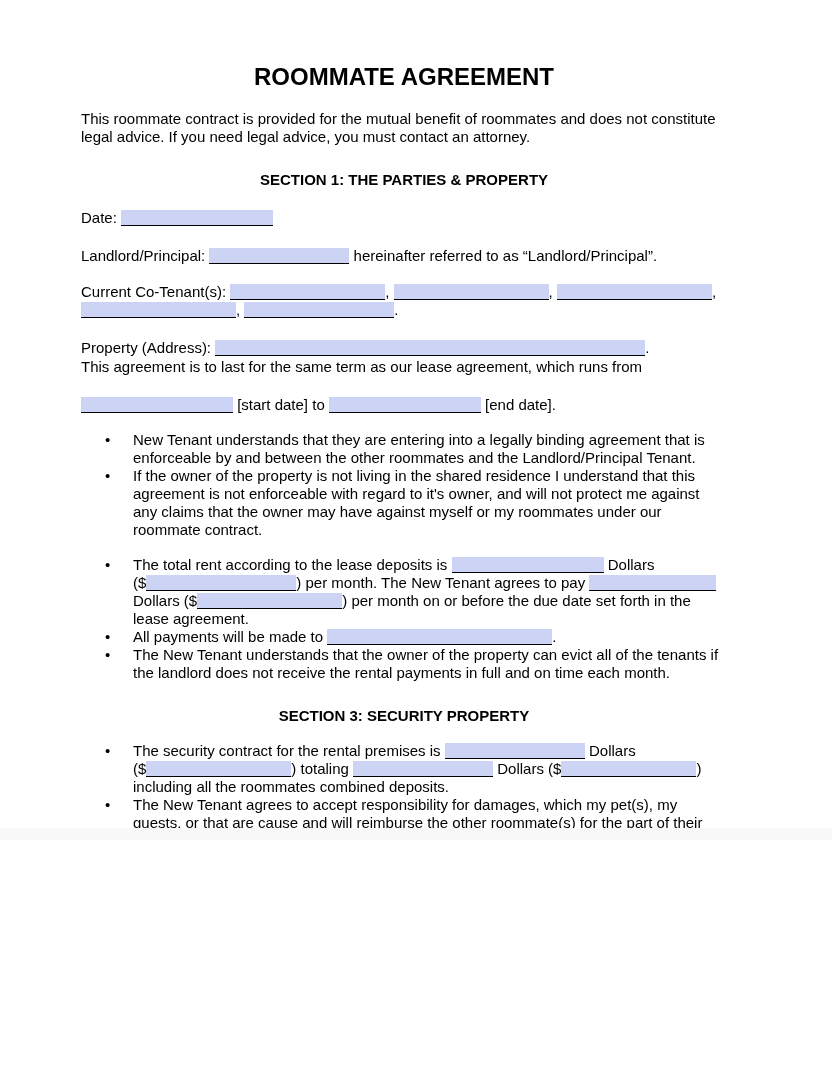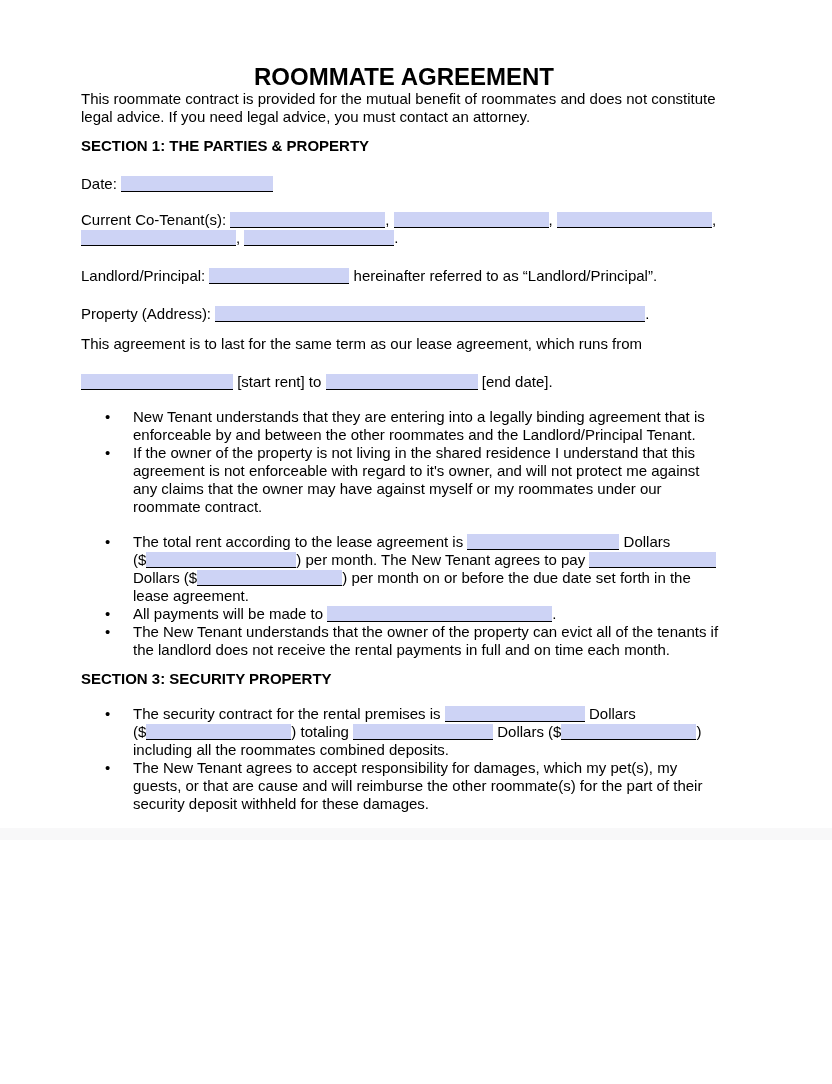--- a/index.html
+++ b/index.html
@@ -6,25 +6,25 @@
   .page{
     position:relative;
     width:832px;height:840px;
     background:#ffffff;
     font-family:"Liberation Sans",sans-serif;
     font-size:15px;line-height:18px;color:#000;
     overflow:hidden;
   }
   .content{position:absolute;left:81px;top:0;width:646px;}
   .title{font-size:24px;line-height:26px;font-weight:bold;text-align:center;margin-top:64px;}
-  .intro{}
-  .section-heading{font-weight:bold;margin-top:11px;}
+  .intro{margin-top:20px;}
+  .section-heading{font-weight:bold;margin-top:25px;text-align:center;}
   .frow{margin-top:20px;}
   .frow.tall{margin-top:18px;}
-  .para{margin-top:12px;}
+  .para{margin-top:1px;}
   .field{
     display:inline-block;
     height:15px;
     background:var(--field-fill,#cdd3f5);
     border-bottom:1.5px solid #000;
     vertical-align:-3px;
   }
   .w127{width:127px;} .w135{width:135px;} .w140{width:140px;} .w145{width:145px;}
   .w150{width:150px;} .w152{width:152px;} .w155{width:155px;} .w225{width:225px;}
   .w430{width:430px;}
@@ -53,66 +53,66 @@
     <div class="intro">This roommate contract is provided for the mutual benefit of roommates and does not constitute legal advice. If you need legal advice, you must contact an attorney.</div>
 
     <div class="section-heading">SECTION 1: THE PARTIES &amp; PROPERTY</div>
 
     <div class="frow">
       <span>Date:</span>
       <span class="field w152"></span>
     </div>
 
 
+    <div class="frow">
+      <span>Landlord/Principal:</span>
+      <span class="field w140"></span>
+      <span>hereinafter referred to as “Landlord/Principal”.</span>
+    </div>
+
     <div class="frow tall">
       <span>Current Co-Tenant(s):</span>
       <span class="nw"><span class="field w155"></span><span>,</span></span>
       <span class="nw"><span class="field w155"></span><span>,</span></span>
       <span class="nw"><span class="field w155"></span><span>,</span></span>
       <span class="nw"><span class="field w155"></span><span>,</span></span>
       <span class="nw"><span class="field w150"></span><span>.</span></span>
-    </div>
-
-    <div class="frow">
-      <span>Landlord/Principal:</span>
-      <span class="field w140"></span>
-      <span>hereinafter referred to as “Landlord/Principal”.</span>
     </div>
 
     <div class="frow">
       <span>Property (Address):</span>
       <span class="nw"><span class="field w430"></span><span>.</span></span>
     </div>
 
     <div class="para">This agreement is to last for the same term as our lease agreement, which runs from</div>
 
     <div class="frow">
       <span class="field w152"></span>
-      <span>[start rent] to</span>
+      <span>[start date] to</span>
       <span class="field w152"></span>
       <span>[end date].</span>
     </div>
 
     <div class="bullets">
       <div class="bullet">
         <span class="dot">•</span>
         <span class="btext">New Tenant understands that they are entering into a legally binding agreement that is enforceable by and between the other roommates and the Landlord/Principal Tenant.</span>
       </div>
       <div class="bullet">
         <span class="dot">•</span>
         <span class="btext">If the owner of the property is not living in the shared residence I understand that this agreement is not enforceable with regard to it's owner, and will not protect me against any claims that the owner may have against myself or my roommates under our roommate contract.</span>
       </div>
     </div>
 
 
     <div class="bullets">
       <div class="bullet">
         <span class="dot">•</span>
         <span class="btext">
-          <span>The total rent according to the lease agreement is</span>
+          <span>The total rent according to the lease deposits is</span>
           <span class="field w152"></span>
           <span>Dollars</span>
           <span class="nw"><span>($</span><span class="field w150"></span><span>)</span></span>
           <span>per month. The New Tenant agrees to pay</span>
           <span class="field w127"></span>
           <span>Dollars</span>
           <span class="nw"><span>($</span><span class="field w145"></span><span>)</span></span>
           <span>per month on or before the due date set forth in the lease agreement.</span>
         </span>
       </div>

